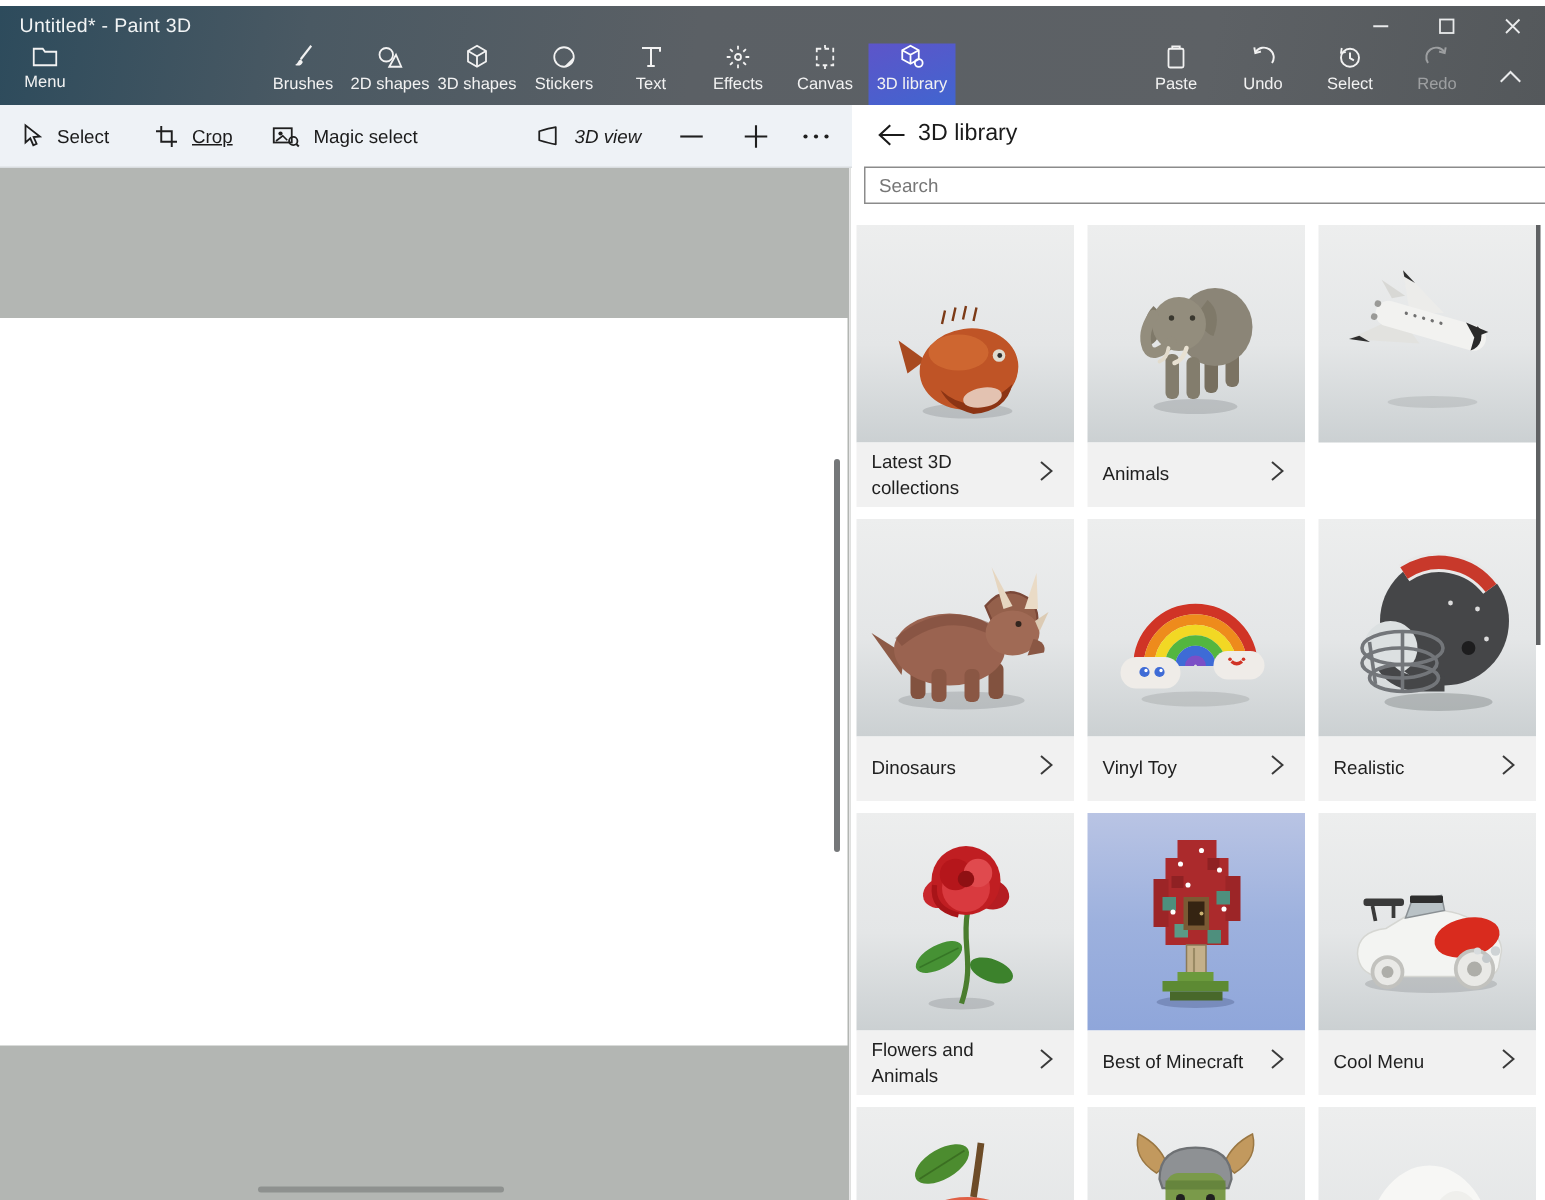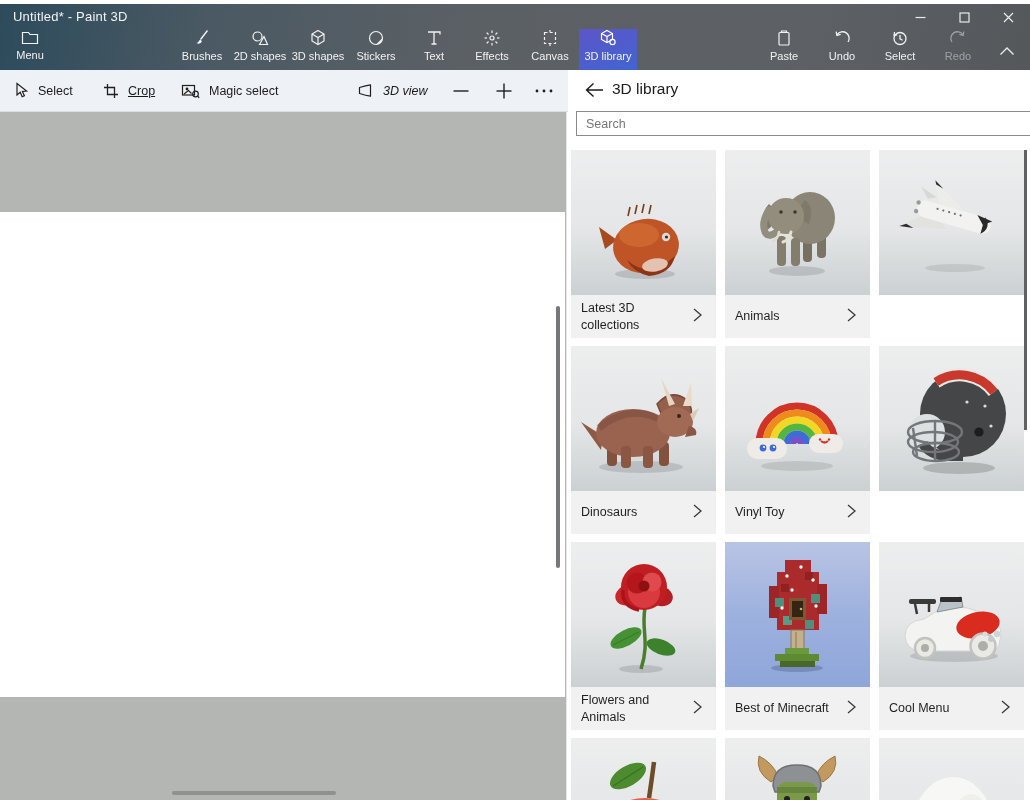--- a/index.html
+++ b/index.html
@@ -474,20 +474,26 @@
                 <ellipse cx="57" cy="106" rx="23" ry="9"></ellipse>
                 <line x1="34" y1="82" x2="38" y2="110"></line>
                 <line x1="56" y1="75" x2="56" y2="115"></line>
               </g>
               <circle cx="100" cy="86" r="4.6" fill="#1d1d1e"></circle>
               <circle cx="88" cy="56" r="1.6" fill="#dcdcdc"></circle>
               <circle cx="106" cy="60" r="1.6" fill="#dcdcdc"></circle>
               <circle cx="112" cy="80" r="1.6" fill="#dcdcdc"></circle>
             </svg>
         </div>
+        <div class="tile-label">
+          <span class="ltxt">Realistic</span>
+          <span class="chev"><svg width="14" height="16" viewBox="0 0 14 16">
+                <path d="M4 2 L11 8 L4 14" fill="none" stroke="#3a3a3a" stroke-width="1.3"></path>
+              </svg></span>
+        </div>
       </div>
 
       <div class="tile">
         <div class="tile-img">
           <svg viewBox="0 0 145 145">
               <ellipse cx="70" cy="127" rx="22" ry="4" fill="#7e8284" opacity="0.3"></ellipse>
               <path d="M74 66 C70 88 79 100 70 127" stroke="#4a7d2e" stroke-width="3.5" fill="none"></path>
               <ellipse cx="55" cy="96" rx="17" ry="8" fill="#469134" transform="rotate(-28 55 96)"></ellipse>
               <path d="M42 103 L68 90" stroke="#2f6b20" stroke-width="1" opacity="0.7"></path>
               <ellipse cx="90" cy="105" rx="15" ry="7.5" fill="#3c822c" transform="rotate(20 90 105)"></ellipse>

